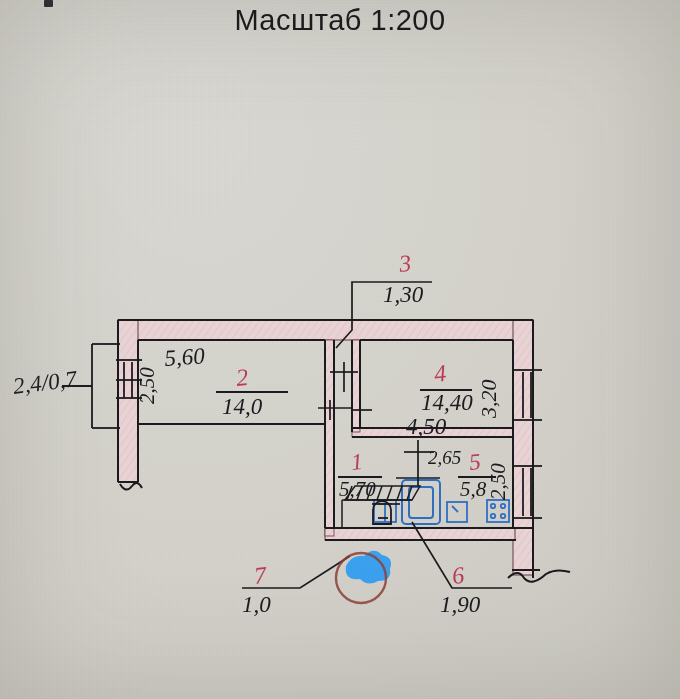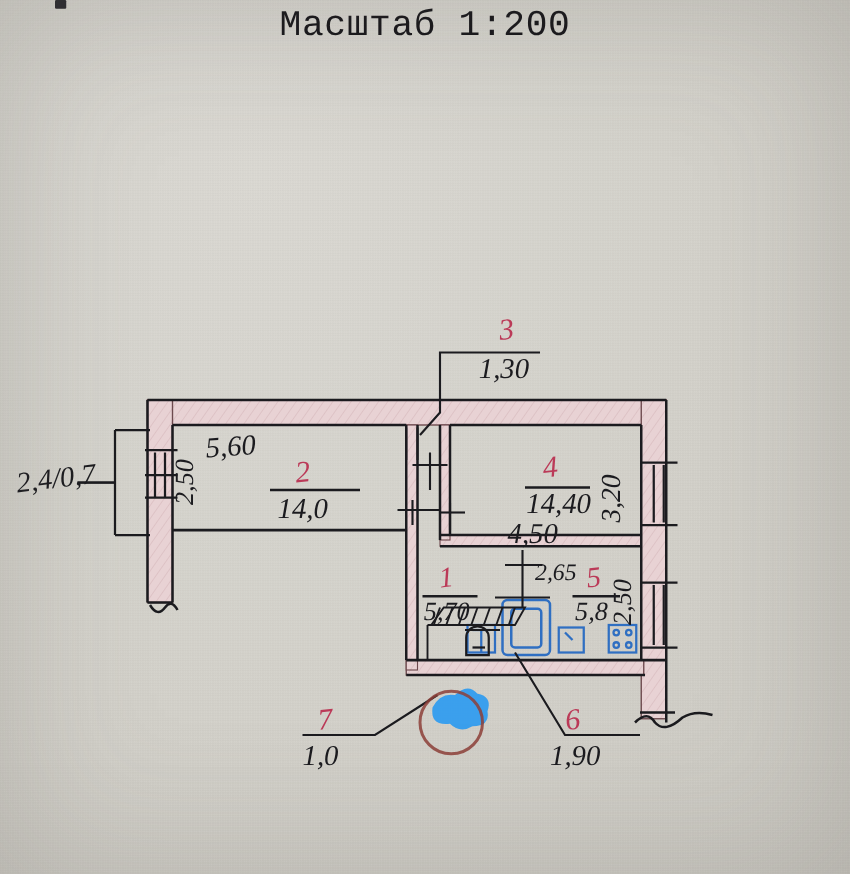--- a/index.html
+++ b/index.html
@@ -22,21 +22,21 @@
       repeating-linear-gradient(90deg, rgba(0,0,0,0.010) 0 1px, rgba(255,255,255,0.010) 1px 2px);
     pointer-events:none;
   }
   #title{
     position:absolute;
     left:0;top:4px;width:680px;
     text-align:center;
     font-size:29px;
     letter-spacing:0.5px;
     color:#17161a;
-    font-family:Liberation Mono, monospace;
+    font-family:Liberation Sans, sans-serif;
   }
   #plan{position:absolute;left:0;top:0;width:680px;height:699px;}
   svg text{ font-family:"Liberation Serif", serif; }
   .topmark{
     position:absolute;left:44px;top:0px;width:9px;height:7px;
     background:#2a2a2e;border-radius:1px;
   }
   .vig{
     position:absolute;inset:0;
     box-shadow: inset 0 0 120px rgba(90,88,82,0.22);

